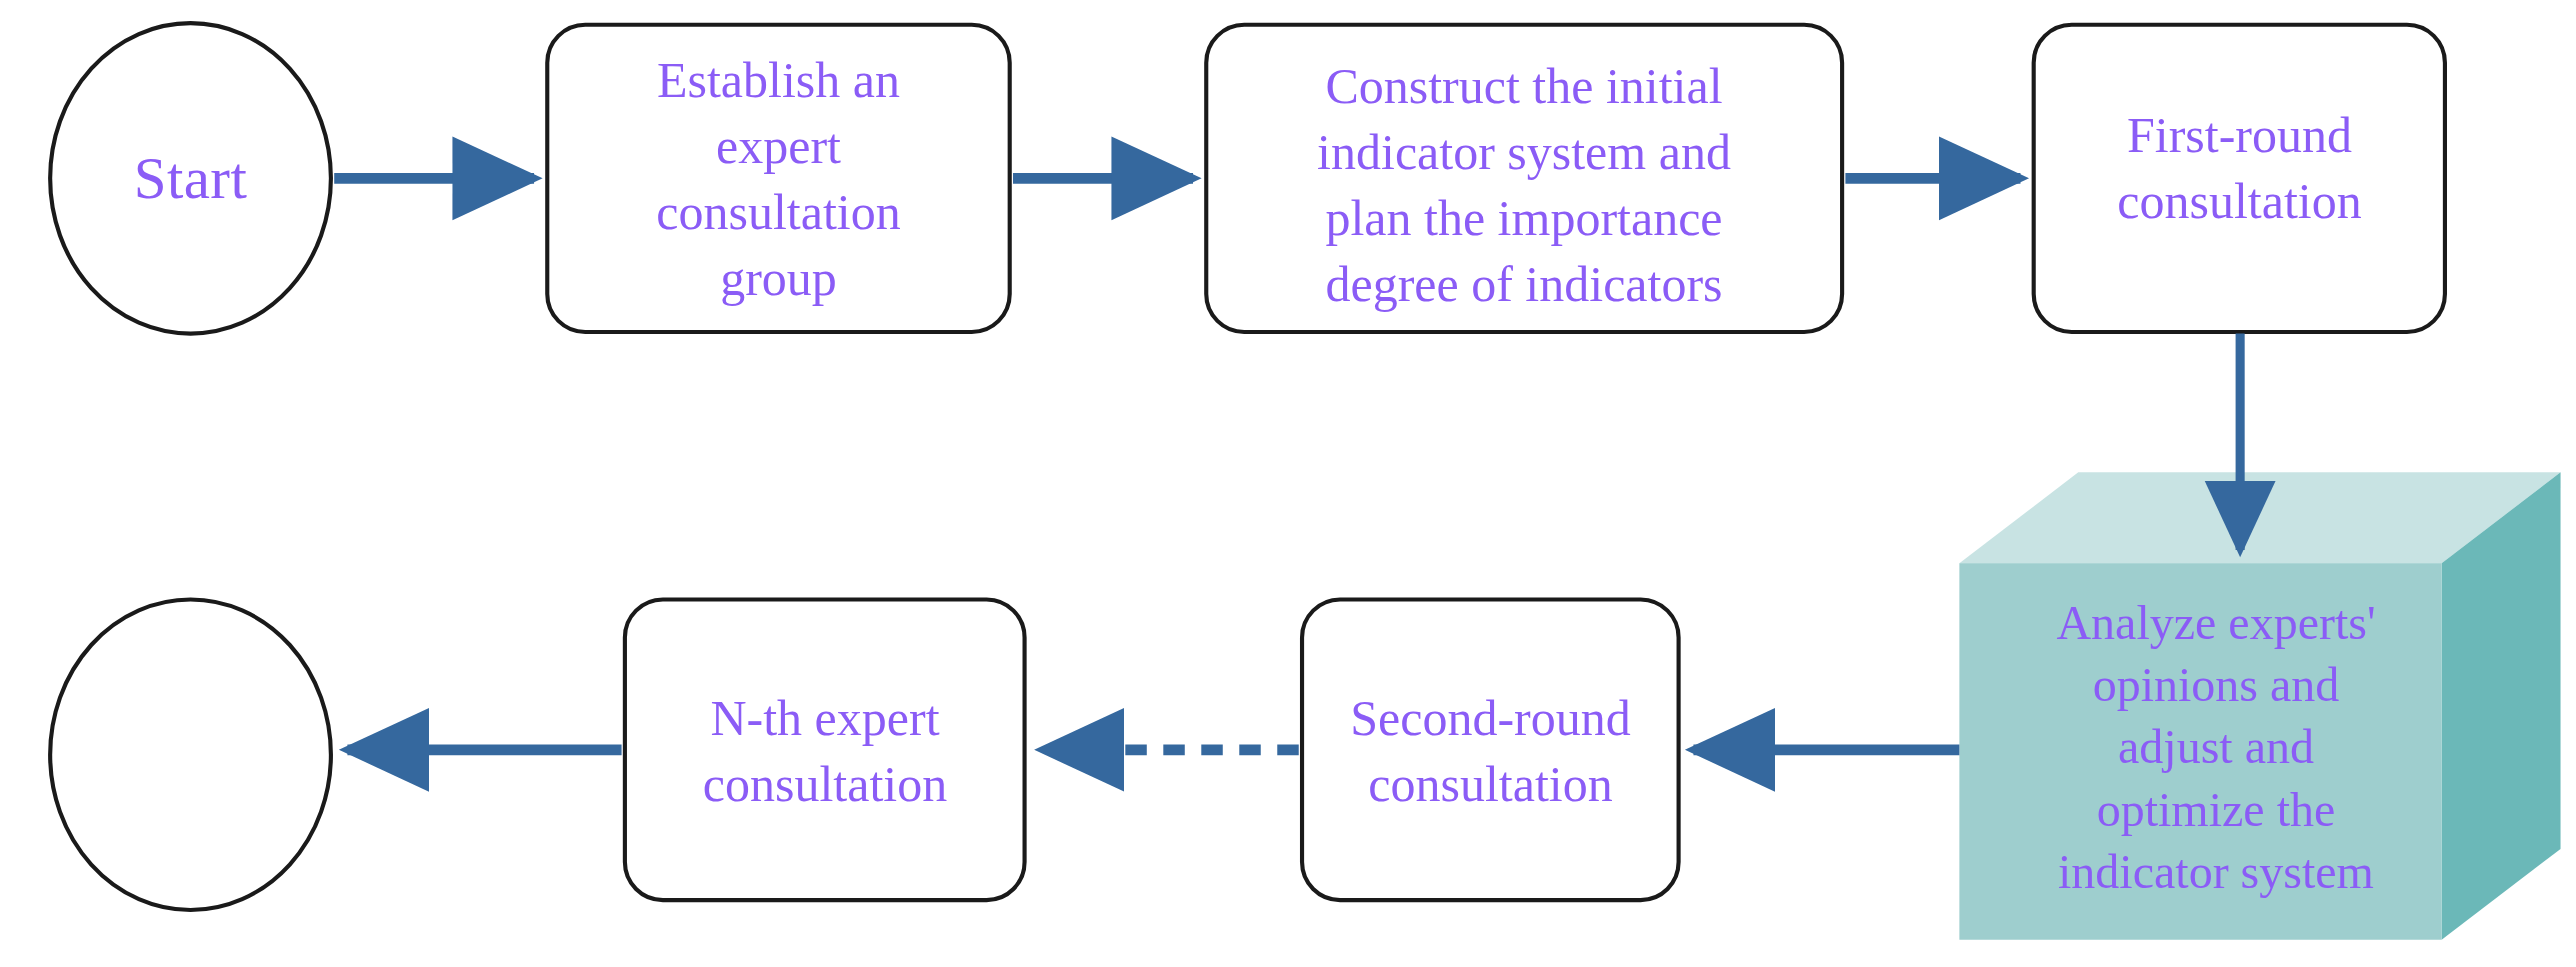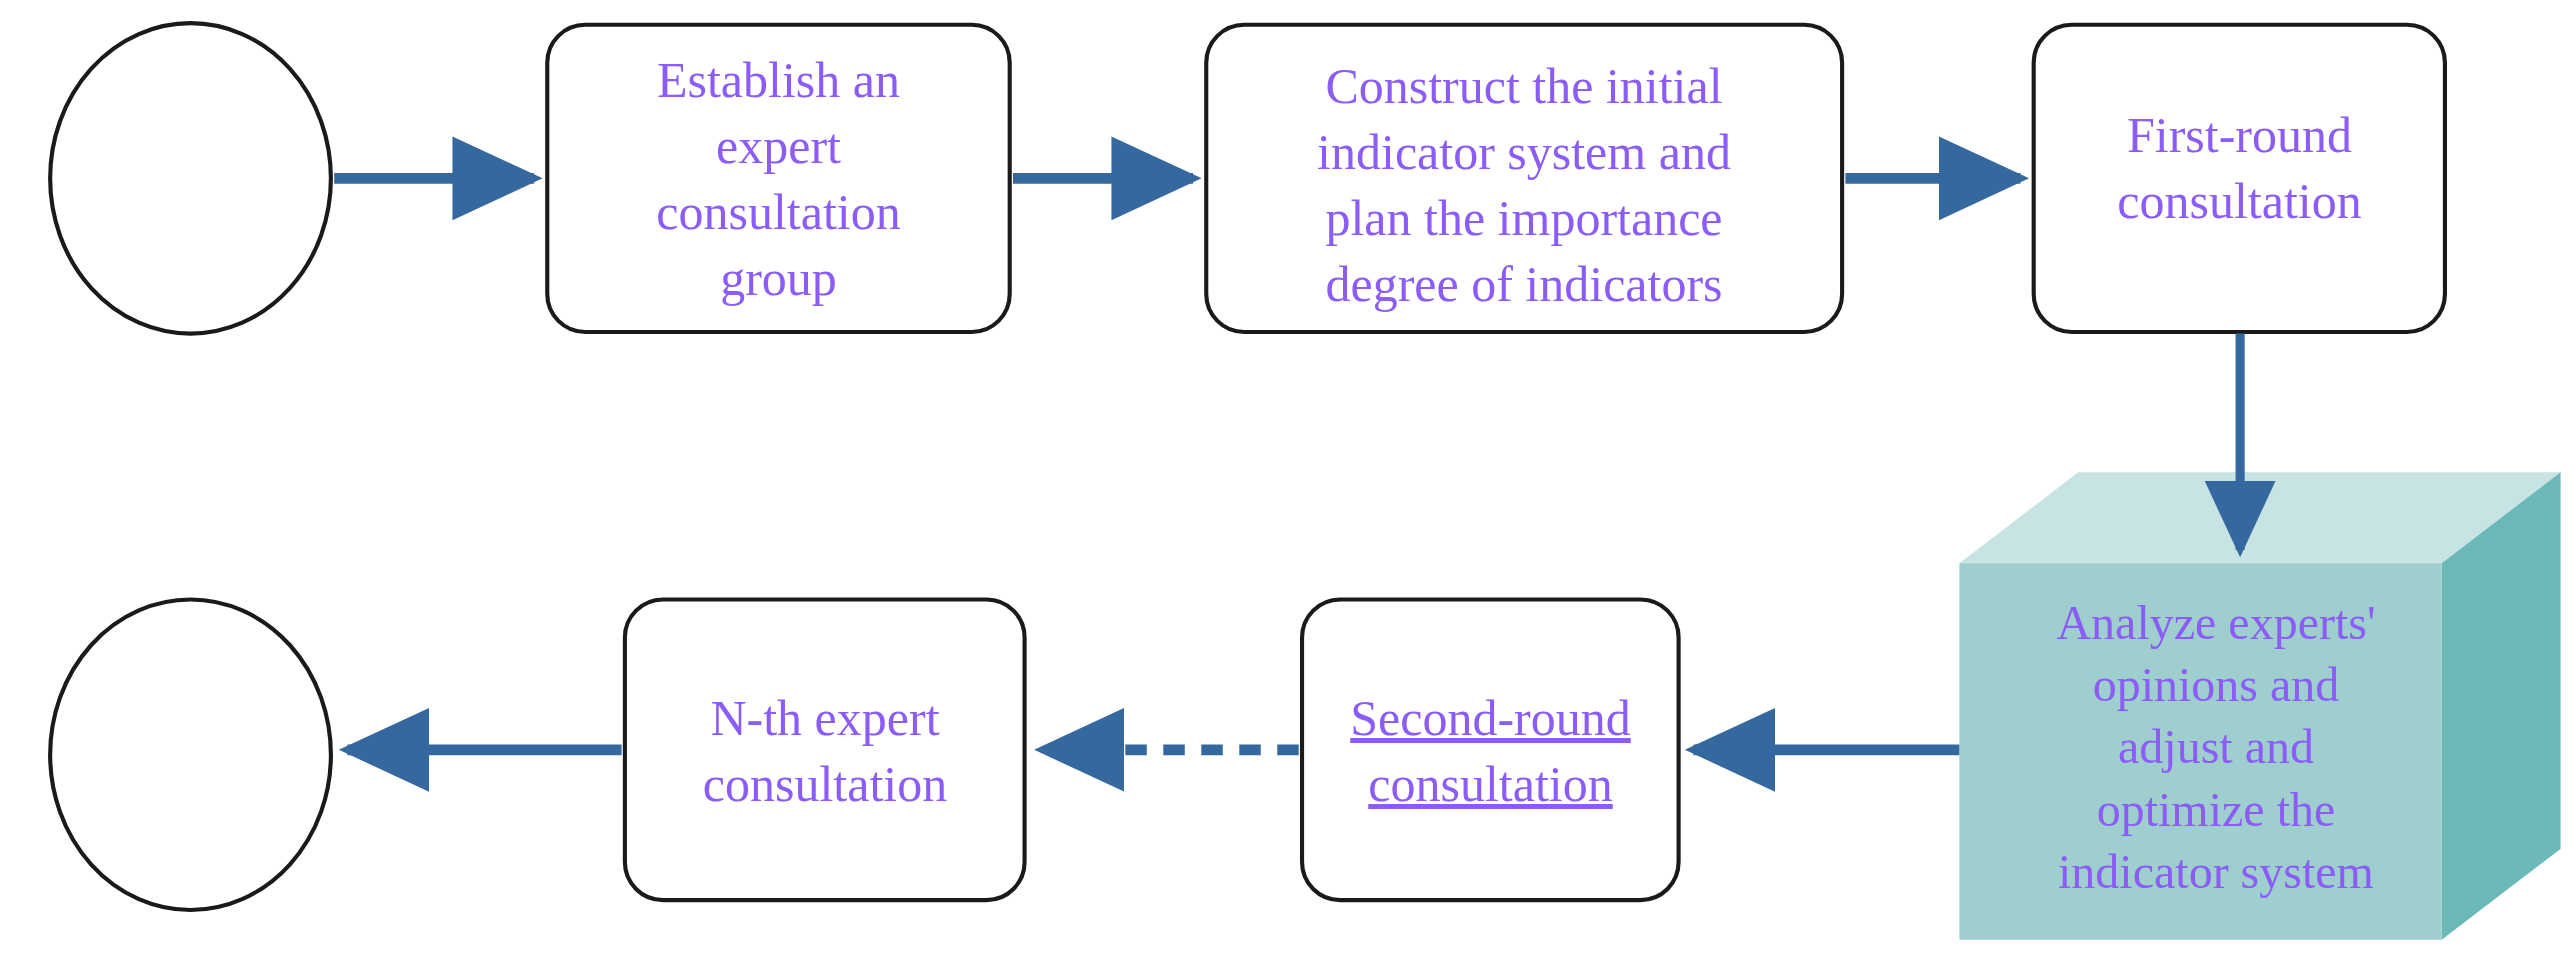--- a/index.html
+++ b/index.html
@@ -28,21 +28,21 @@
   .ellipse-start{left:50px;top:23px;width:281px;height:311px;}
   .ellipse-end{left:50px;top:600px;width:281px;height:311px;}
 
   
   .box-expert{left:547px;top:25px;width:463px;height:307px;}
   .box-construct{left:1206px;top:31px;width:636px;height:307px;}
   .box-firstround{left:2034px;top:14px;width:411px;height:307px;}
 
   
   .box-nth{left:625px;top:600px;width:400px;height:301px;}
-  .box-second{left:1302px;top:600px;width:377px;height:301px;text-decoration:underline;}
+  .box-second{left:1302px;top:600px;width:377px;height:301px;}
 
   
   .cube-label{
     left:1960px;top:570px;width:512px;height:355px;
     font-size:48px;line-height:1.30;
   }
 </style>
 </head>
 <body>
 
@@ -89,20 +89,21 @@
 
     <line x1="2712" y1="404" x2="2712" y2="666" stroke="#35689e" stroke-width="11" marker-end="url(#arrowhead)"></line>
 
     <line x1="2372" y1="908" x2="2050" y2="908" stroke="#35689e" stroke-width="13" marker-end="url(#arrowhead)"></line>
 
     <line x1="1572" y1="908" x2="1262" y2="908" stroke="#35689e" stroke-width="13" stroke-dasharray="26 20" marker-end="url(#arrowhead-dot)"></line>
 
     <line x1="752" y1="908" x2="420" y2="908" stroke="#35689e" stroke-width="13" marker-end="url(#arrowhead)"></line>
   </svg>
 
+  <div class="node-label terminal-label ellipse-start">Start</div>
 
   <div class="node-label box-expert">Establish an
 expert
 consultation
 group</div>
 
   <div class="node-label box-construct">Construct the initial
 indicator system and
 plan the importance
 degree of indicators</div>

